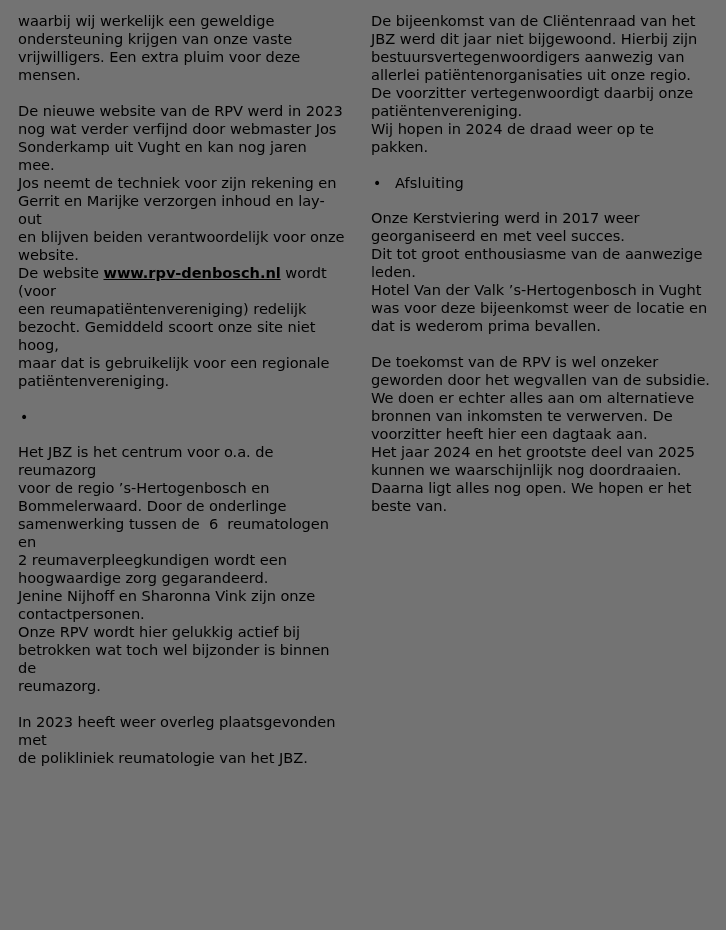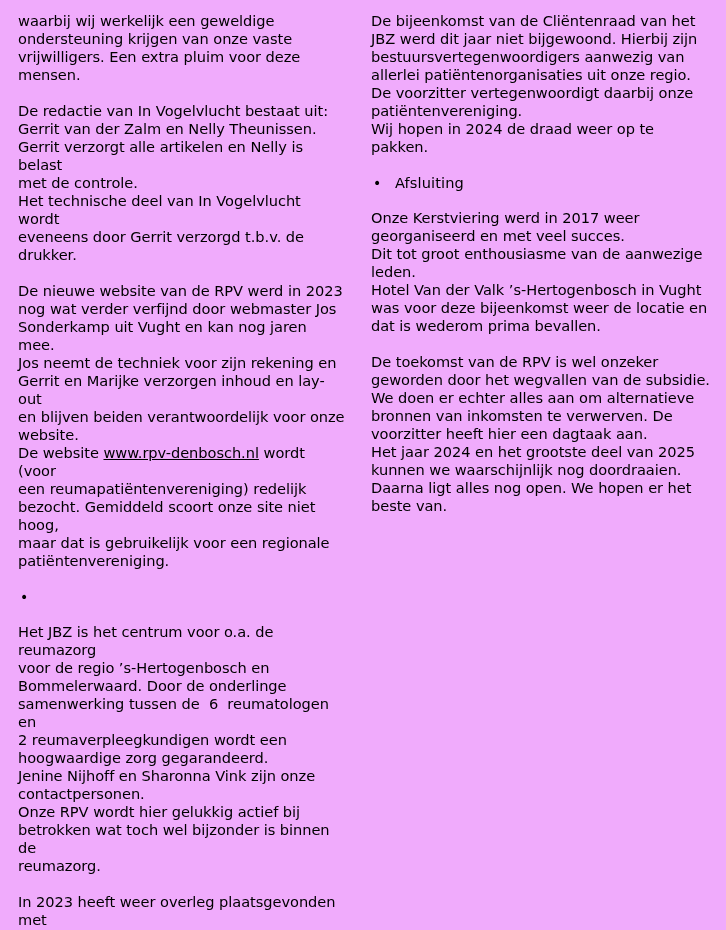--- a/index.html
+++ b/index.html
@@ -4,21 +4,21 @@
 <style>
   html, body {
     margin: 0;
     padding: 0;
     background: #ffffff;
   }
   .page {
     position: relative;
     width: 726px;
     height: 930px;
-    background: #f0abfc;
+    background: #737373;
     overflow: hidden;
     font-family: "DejaVu Sans", "Liberation Sans", sans-serif;
     color: #000000;
   }
   .columns {
     display: flex;
     flex-direction: row;
     align-items: flex-start;
     padding-top: 12px;
   }
@@ -68,42 +68,36 @@
   }
   .bullet-label {
     font-size: 14.6px;
     line-height: 18px;
     font-weight: normal;
     letter-spacing: 0.1px;
   }
   .link {
     text-decoration: underline;
     color: #000000;
+    font-weight: bold;
   }
 </style>
 </head>
 <body>
 
 <div class="page">
   <div class="columns">
 
     <div class="col col-left">
 
       <p class="para">waarbij wij werkelijk een geweldige
 ondersteuning krijgen van onze vaste
 vrijwilligers. Een extra pluim voor deze
 mensen.</p>
 
-      <p class="para">De redactie van In Vogelvlucht bestaat uit:
-Gerrit van der Zalm en Nelly Theunissen.
-Gerrit verzorgt alle artikelen en Nelly is belast
-met de controle.
-Het technische deel van In Vogelvlucht wordt
-eveneens door Gerrit verzorgd t.b.v. de
-drukker.</p>
 
       <p class="para"><span>De nieuwe website van de RPV werd in 2023
 nog wat verder verfijnd door webmaster Jos
 Sonderkamp uit Vught en kan nog jaren mee.
 Jos neemt de techniek voor zijn rekening en
 Gerrit en Marijke verzorgen inhoud en lay-out
 en blijven beiden verantwoordelijk voor onze
 website.
 De website </span><span class="link">www.rpv-denbosch.nl</span><span> wordt (voor
 een reumapatiëntenvereniging) redelijk

